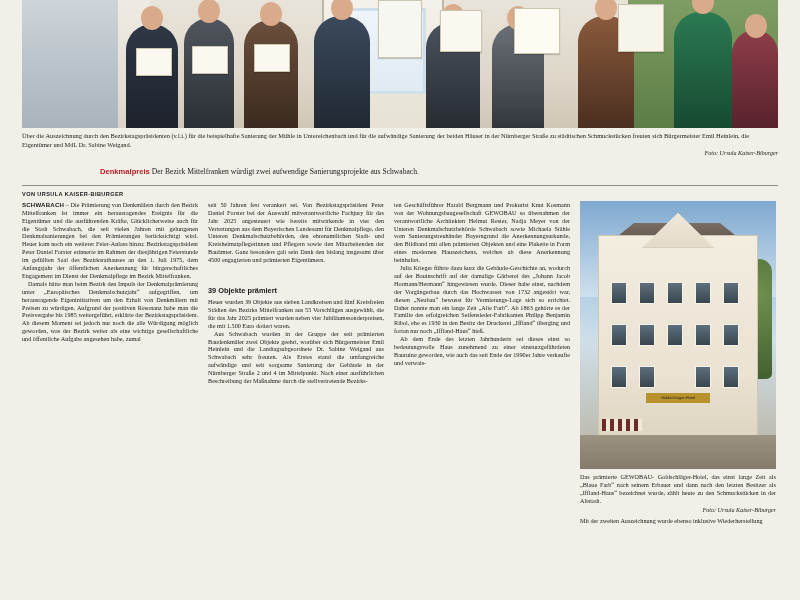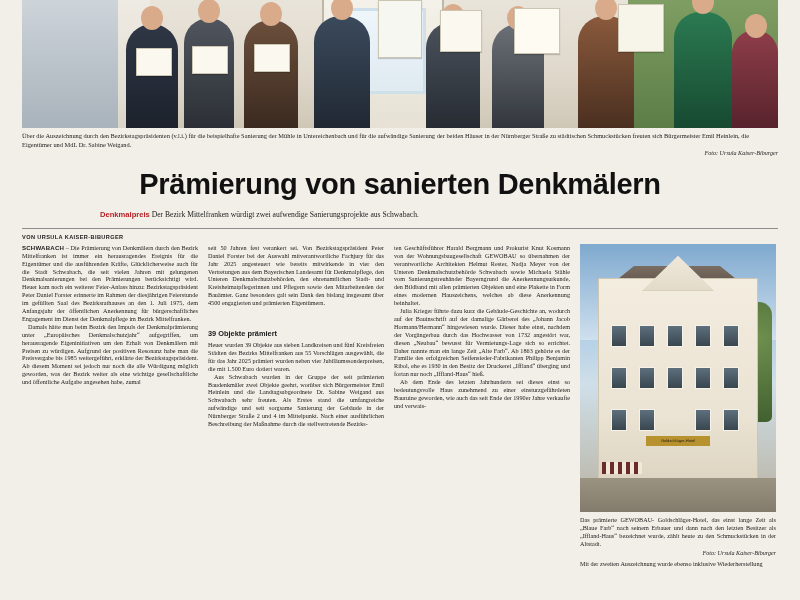--- a/index.html
+++ b/index.html
@@ -305,21 +305,20 @@
     <div class="person" style="left:710px; width:46px; height:98px; background:linear-gradient(180deg,#8f3e4a,#57232c);">
       <span class="p-head" style="left:13px; top:-16px;"></span>
     </div>
   </div>
 
   <div class="caption">
     <span>Über die Auszeichnung durch den Bezirkstagspräsidenten (v.l.i.) für die beispielhafte Sanierung der Mühle in Untereichenbach und für die aufwändige Sanierung der beiden Häuser in der Nürnberger Straße zu städtischen Schmuckstücken freuten sich Bürgermeister Emil Heinlein, die Eigentümer und MdL Dr. Sabine Weigand.</span>
     <span class="credit">Foto: Ursula Kaiser-Biburger</span>
   </div>
 
-  <div class="headline">Prämierung von sanierten Denkmälern</div>
 
   <div class="subline">
     <span class="kicker">Denkmalpreis</span>
     <span>Der Bezirk Mittelfranken würdigt zwei aufwendige Sanierungsprojekte aus Schwabach.</span>
   </div>
 
   <div class="rule"></div>
   <div class="byline">VON URSULA KAISER-BIBURGER</div>
 
   <div class="columns">

